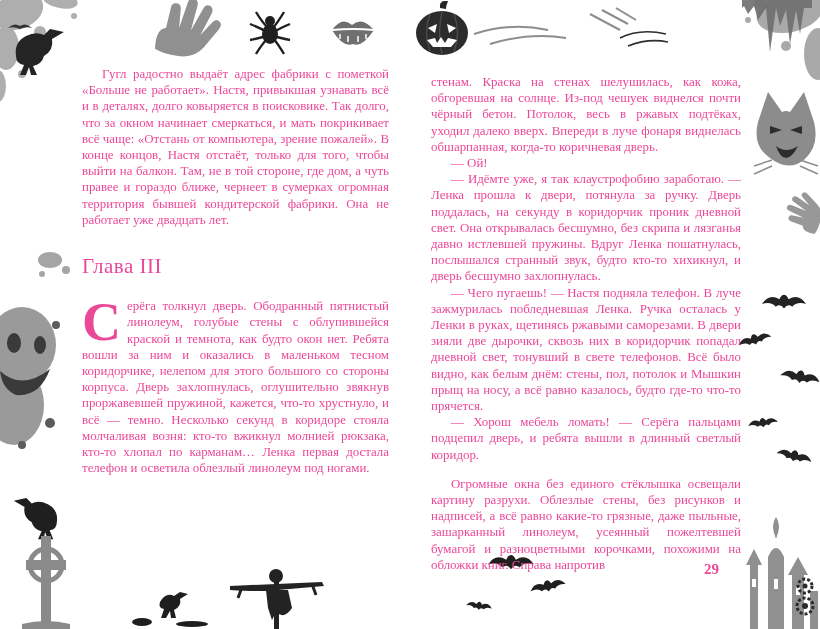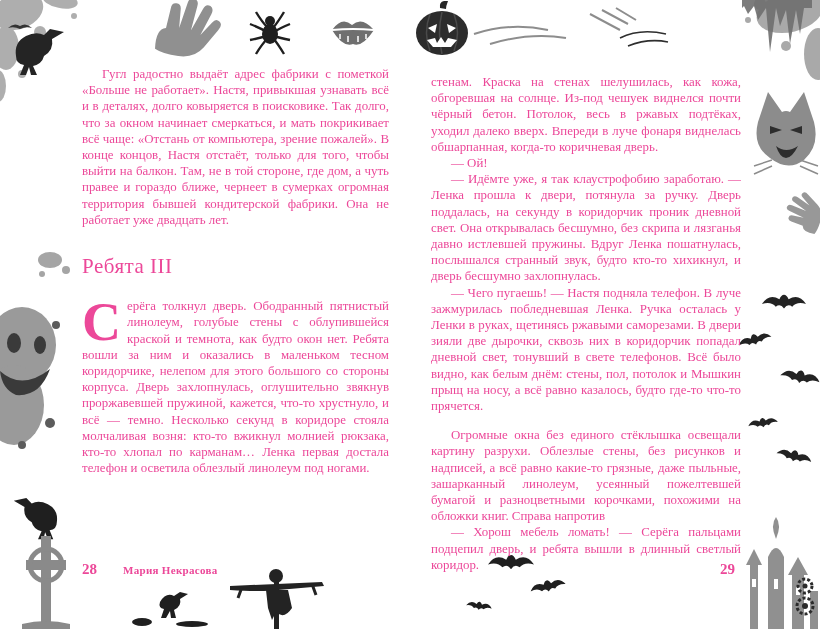--- a/index.html
+++ b/index.html
@@ -8,21 +8,21 @@
   .text-col{position:absolute;font-size:12.9px;line-height:16.2px;text-align:justify;}
   .col-left{left:82px;top:66px;width:307px;}
   .col-right{left:431px;top:74px;width:310px;}
   p{margin:0;}
   .indent{text-indent:20px;}
   .chapter{font-size:21px;text-indent:0;margin:30px 0 24px 0;letter-spacing:.5px;}
   .dropcap{float:left;font-size:54px;line-height:42px;padding:3px 6px 0 0;font-weight:bold;}
   .gap-top{margin-top:13px;}
   .footer{position:absolute;top:560px;}
   .footer-left{left:82px;}
-  .footer-right{left:720px;}
+  .footer-right{left:704px;}
   .pagenum{font-size:15px;font-weight:bold;}
   .author{font-size:11px;font-weight:bold;letter-spacing:.3px;margin-left:26px;}
   .decor{position:absolute;pointer-events:none;}
 </style>
 </head>
 <body>
 
 <div class="spread">
 
   <svg class="decor" style="left:-12px;top:-14px" width="150" height="130" viewBox="0 0 150 130">
@@ -214,35 +214,32 @@
 
   <svg class="decor" style="left:792px;top:576px" width="26" height="46" viewBox="0 0 26 46">
     <circle cx="13" cy="10" r="7" fill="none" stroke="#2b2b2b" stroke-width="3" stroke-dasharray="3 2"></circle>
     <circle cx="13" cy="10" r="2.5" fill="#2b2b2b"></circle>
     <circle cx="13" cy="30" r="8" fill="none" stroke="#2b2b2b" stroke-width="3" stroke-dasharray="3 2"></circle>
     <circle cx="13" cy="30" r="3" fill="#2b2b2b"></circle>
   </svg>
 
   <div class="text-col col-left">
     <p class="indent">Гугл радостно выдаёт адрес фабрики с пометкой «Больше не работает». Настя, привыкшая узнавать всё и в деталях, долго ковыряется в поисковике. Так долго, что за окном начинает смеркаться, и мать покрикивает всё чаще: «Отстань от компьютера, зрение пожалей». В конце концов, Настя отстаёт, только для того, чтобы выйти на балкон. Там, не в той стороне, где дом, а чуть правее и гораздо ближе, чернеет в сумерках огромная территория бывшей кондитерской фабрики. Она не работает уже двадцать лет.</p>
-    <p class="chapter">Ребята III</p>
+    <p class="chapter">Глава III</p>
     <p>
       <span class="dropcap">С</span><span>ерёга толкнул дверь. Ободранный пятнистый линолеум, голубые стены с облупившейся краской и темнота, как будто окон нет. Ребята вошли за ним и оказались в маленьком тесном коридорчике, нелепом для этого большого со стороны корпуса. Дверь захлопнулась, оглушительно звякнув проржавевшей пружиной, кажется, что-то хрустнуло, и всё — темно. Несколько секунд в коридоре стояла молчаливая возня: кто-то вжикнул молнией рюкзака, кто-то хлопал по карманам… Ленка первая достала телефон и осветила облезлый линолеум под ногами.</span>
     </p>
   </div>
 
   <div class="text-col col-right">
     <p>стенам. Краска на стенах шелушилась, как кожа, обгоревшая на солнце. Из-под чешуек виднелся почти чёрный бетон. Потолок, весь в ржавых подтёках, уходил далеко вверх. Впереди в луче фонаря виднелась обшарпанная, когда-то коричневая дверь.</p>
     <p class="indent">— Ой!</p>
     <p class="indent">— Идёмте уже, я так клаустрофобию заработаю. — Ленка прошла к двери, потянула за ручку. Дверь поддалась, на секунду в коридорчик проник дневной свет. Она открывалась бесшумно, без скрипа и лязганья давно истлевшей пружины. Вдруг Ленка пошатнулась, послышался странный звук, будто кто-то хихикнул, и дверь бесшумно захлопнулась.</p>
     <p class="indent">— Чего пугаешь! — Настя подняла телефон. В луче зажмурилась побледневшая Ленка. Ручка осталась у Ленки в руках, щетинясь ржавыми саморезами. В двери зияли две дырочки, сквозь них в коридорчик попадал дневной свет, тонувший в свете телефонов. Всё было видно, как белым днём: стены, пол, потолок и Мышкин прыщ на носу, а всё равно казалось, будто где-то что-то прячется.</p>
+    <p class="indent">— Хорош мебель ломать! — Серёга пальцами подцепил дверь, и ребята вышли в длинный светлый коридор.</p>
     <p class="indent gap-top">Огромные окна без единого стёклышка освещали картину разрухи. Облезлые стены, без рисунков и надписей, а всё равно какие-то грязные, даже пыльные, зашарканный линолеум, усеянный пожелтевшей бумагой и разноцветными корочками, похожими на обложки книг. Справа напротив</p>
-    <p class="indent">— Хорош мебель ломать! — Серёга пальцами подцепил дверь, и ребята вышли в длинный светлый коридор.</p>
   </div>
 
-  <div class="footer footer-left">
-    <span class="pagenum">28</span><span class="author">Мария Некрасова</span>
-  </div>
   <div class="footer footer-right">
     <span class="pagenum">29</span>
   </div>
 
 </div>
 
 </body></html>

